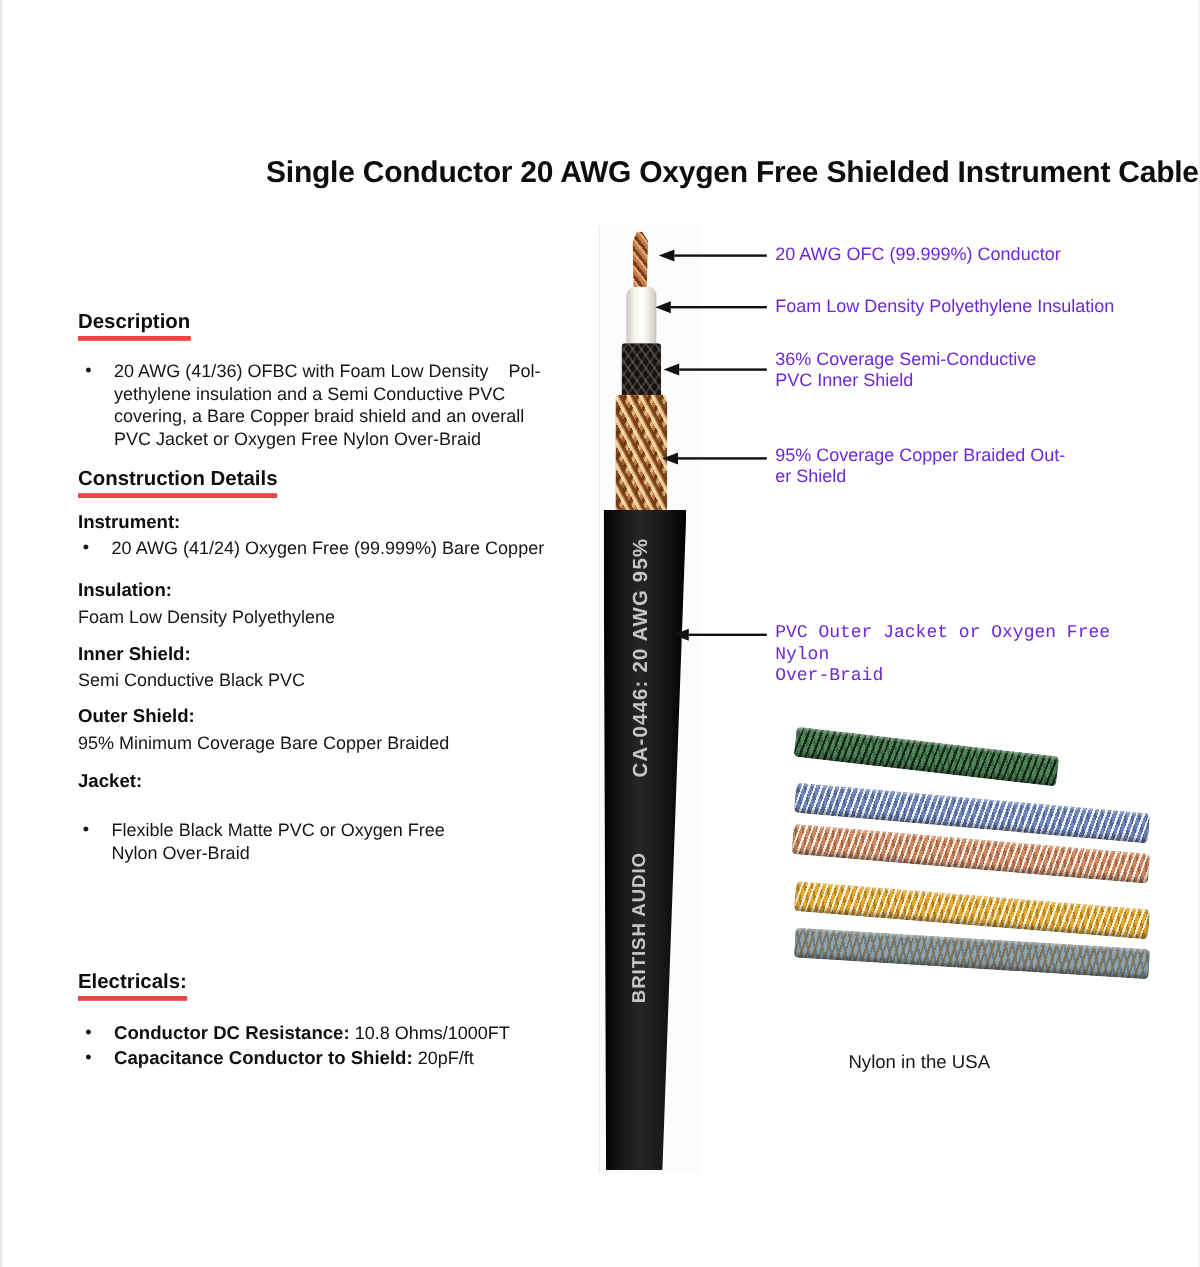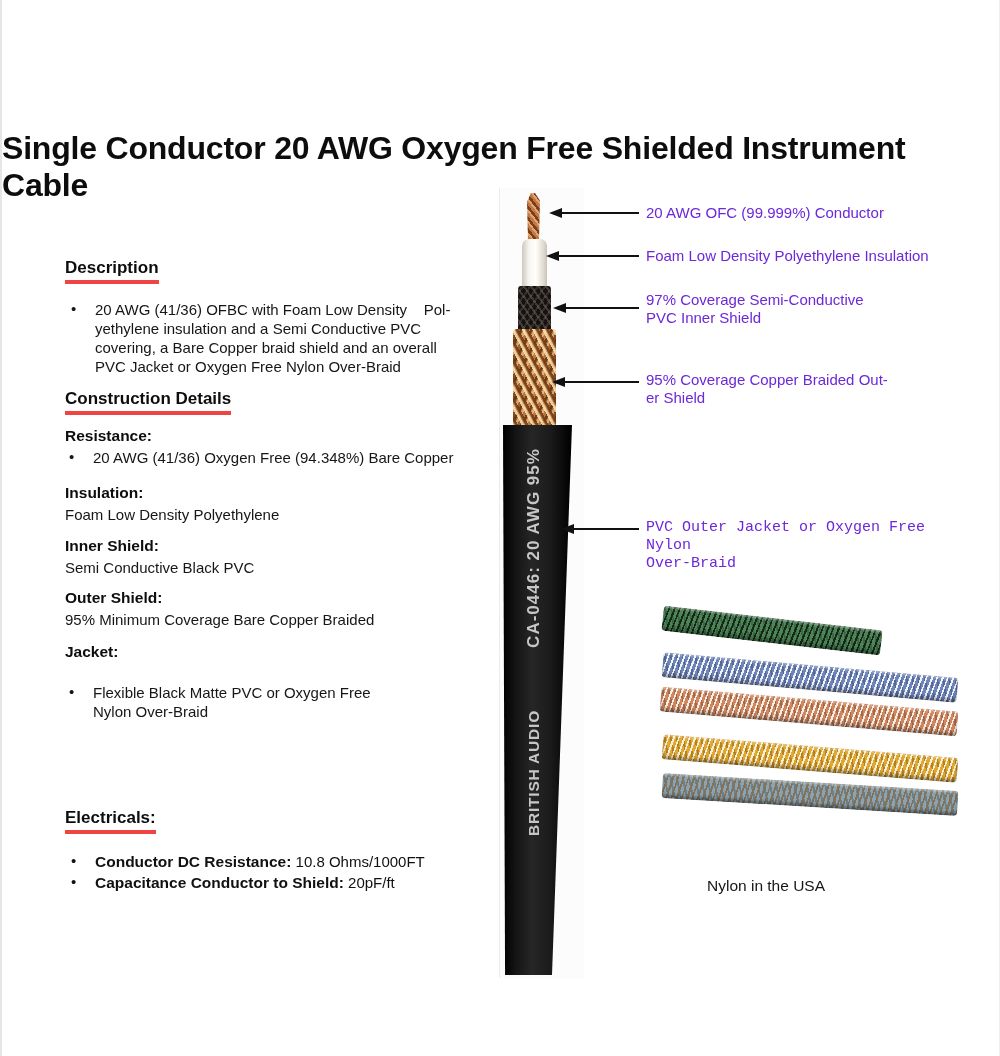--- a/index.html
+++ b/index.html
@@ -7,22 +7,22 @@
     position:relative; width:1000px; height:1056px; margin:0 auto;
     background:#ffffff; overflow:hidden; box-sizing:border-box;
     border-left:2px solid #e6e6e6; border-right:1px solid #efefef;
     font-family:"Liberation Sans","DejaVu Sans",sans-serif; color:#111;
   }
   .abs{position:absolute;}
   .pre{white-space:pre-wrap;}
 
   
   .page-title{
-    top:130px; left:0; width:100%; text-align:left;
-    font-size:32px; font-weight:700; letter-spacing:-0.2px; color:#0d0d0d;
+    top:130px; left:0; width:100%; text-align:right;
+    font-size:25px; font-weight:700; letter-spacing:-0.2px; color:#0d0d0d;
   }
 
   
   .heading{
     font-size:17px; font-weight:700; color:#0d0d0d;
     display:inline-block; border-bottom:4px solid #ef4444; padding-bottom:2px;
   }
   .body-text{font-size:15px; line-height:19px; color:#161616;}
   .lbl{font-size:15.5px; font-weight:700; line-height:18px; color:#0d0d0d;}
   .bullet-row{position:relative; padding-left:28px;}
@@ -134,24 +134,24 @@
     <span class="bullet-dot">•</span>
     <span class="pre">20 AWG (41/36) OFBC with Foam Low Density    Pol-
 yethylene insulation and a Semi Conductive PVC
 covering, a Bare Copper braid shield and an overall
 PVC Jacket or Oxygen Free Nylon Over-Braid</span>
   </div>
 
   <div class="abs constr-heading heading">Construction Details</div>
 
   <div class="abs ci ci0">
-    <div class="lbl">Resistance:</div>
+    <div class="lbl">Instrument:</div>
     <div class="bullet-row body-text">
       <span class="bullet-dot">•</span>
-      <span class="pre">20 AWG (41/36) Oxygen Free (94.348%) Bare Copper</span>
+      <span class="pre">20 AWG (41/24) Oxygen Free (99.999%) Bare Copper</span>
     </div>
   </div>
 
   <div class="abs ci ci1">
     <div class="lbl">Insulation:</div>
     <div class="body-text pre">Foam Low Density Polyethylene</div>
   </div>
 
   <div class="abs ci ci2">
     <div class="lbl">Inner Shield:</div>
@@ -192,21 +192,21 @@
   <div class="abs jacket-print print-brand">BRITISH AUDIO</div>
 
   <div class="abs arrow ar0"></div>
   <div class="abs arrow ar1"></div>
   <div class="abs arrow ar2"></div>
   <div class="abs arrow ar3"></div>
   <div class="abs arrow ar4"></div>
 
   <div class="abs callout co0 pre">20 AWG OFC (99.999%) Conductor</div>
   <div class="abs callout co1 pre">Foam Low Density Polyethylene Insulation</div>
-  <div class="abs callout co2 pre">97% Coverage Semi-Conductive
+  <div class="abs callout co2 pre">36% Coverage Semi-Conductive
 PVC Inner Shield</div>
   <div class="abs callout co3 pre">95% Coverage Copper Braided Out-
 er Shield</div>
   <div class="abs callout co4 pre">PVC Outer Jacket or Oxygen Free Nylon
 Over-Braid</div>
 
   <div class="abs swatch sw0" style="--base: #4d8556; --accent: #16271b;"></div>
   <div class="abs swatch sw1" style="--base: #6e85bc; --accent: #f0f3fa;"></div>
   <div class="abs swatch sw2" style="--base: #d0875f; --accent: #faeee4;"></div>
   <div class="abs swatch sw3" style="--base: #e2a72f; --accent: #faf0d8;"></div>

